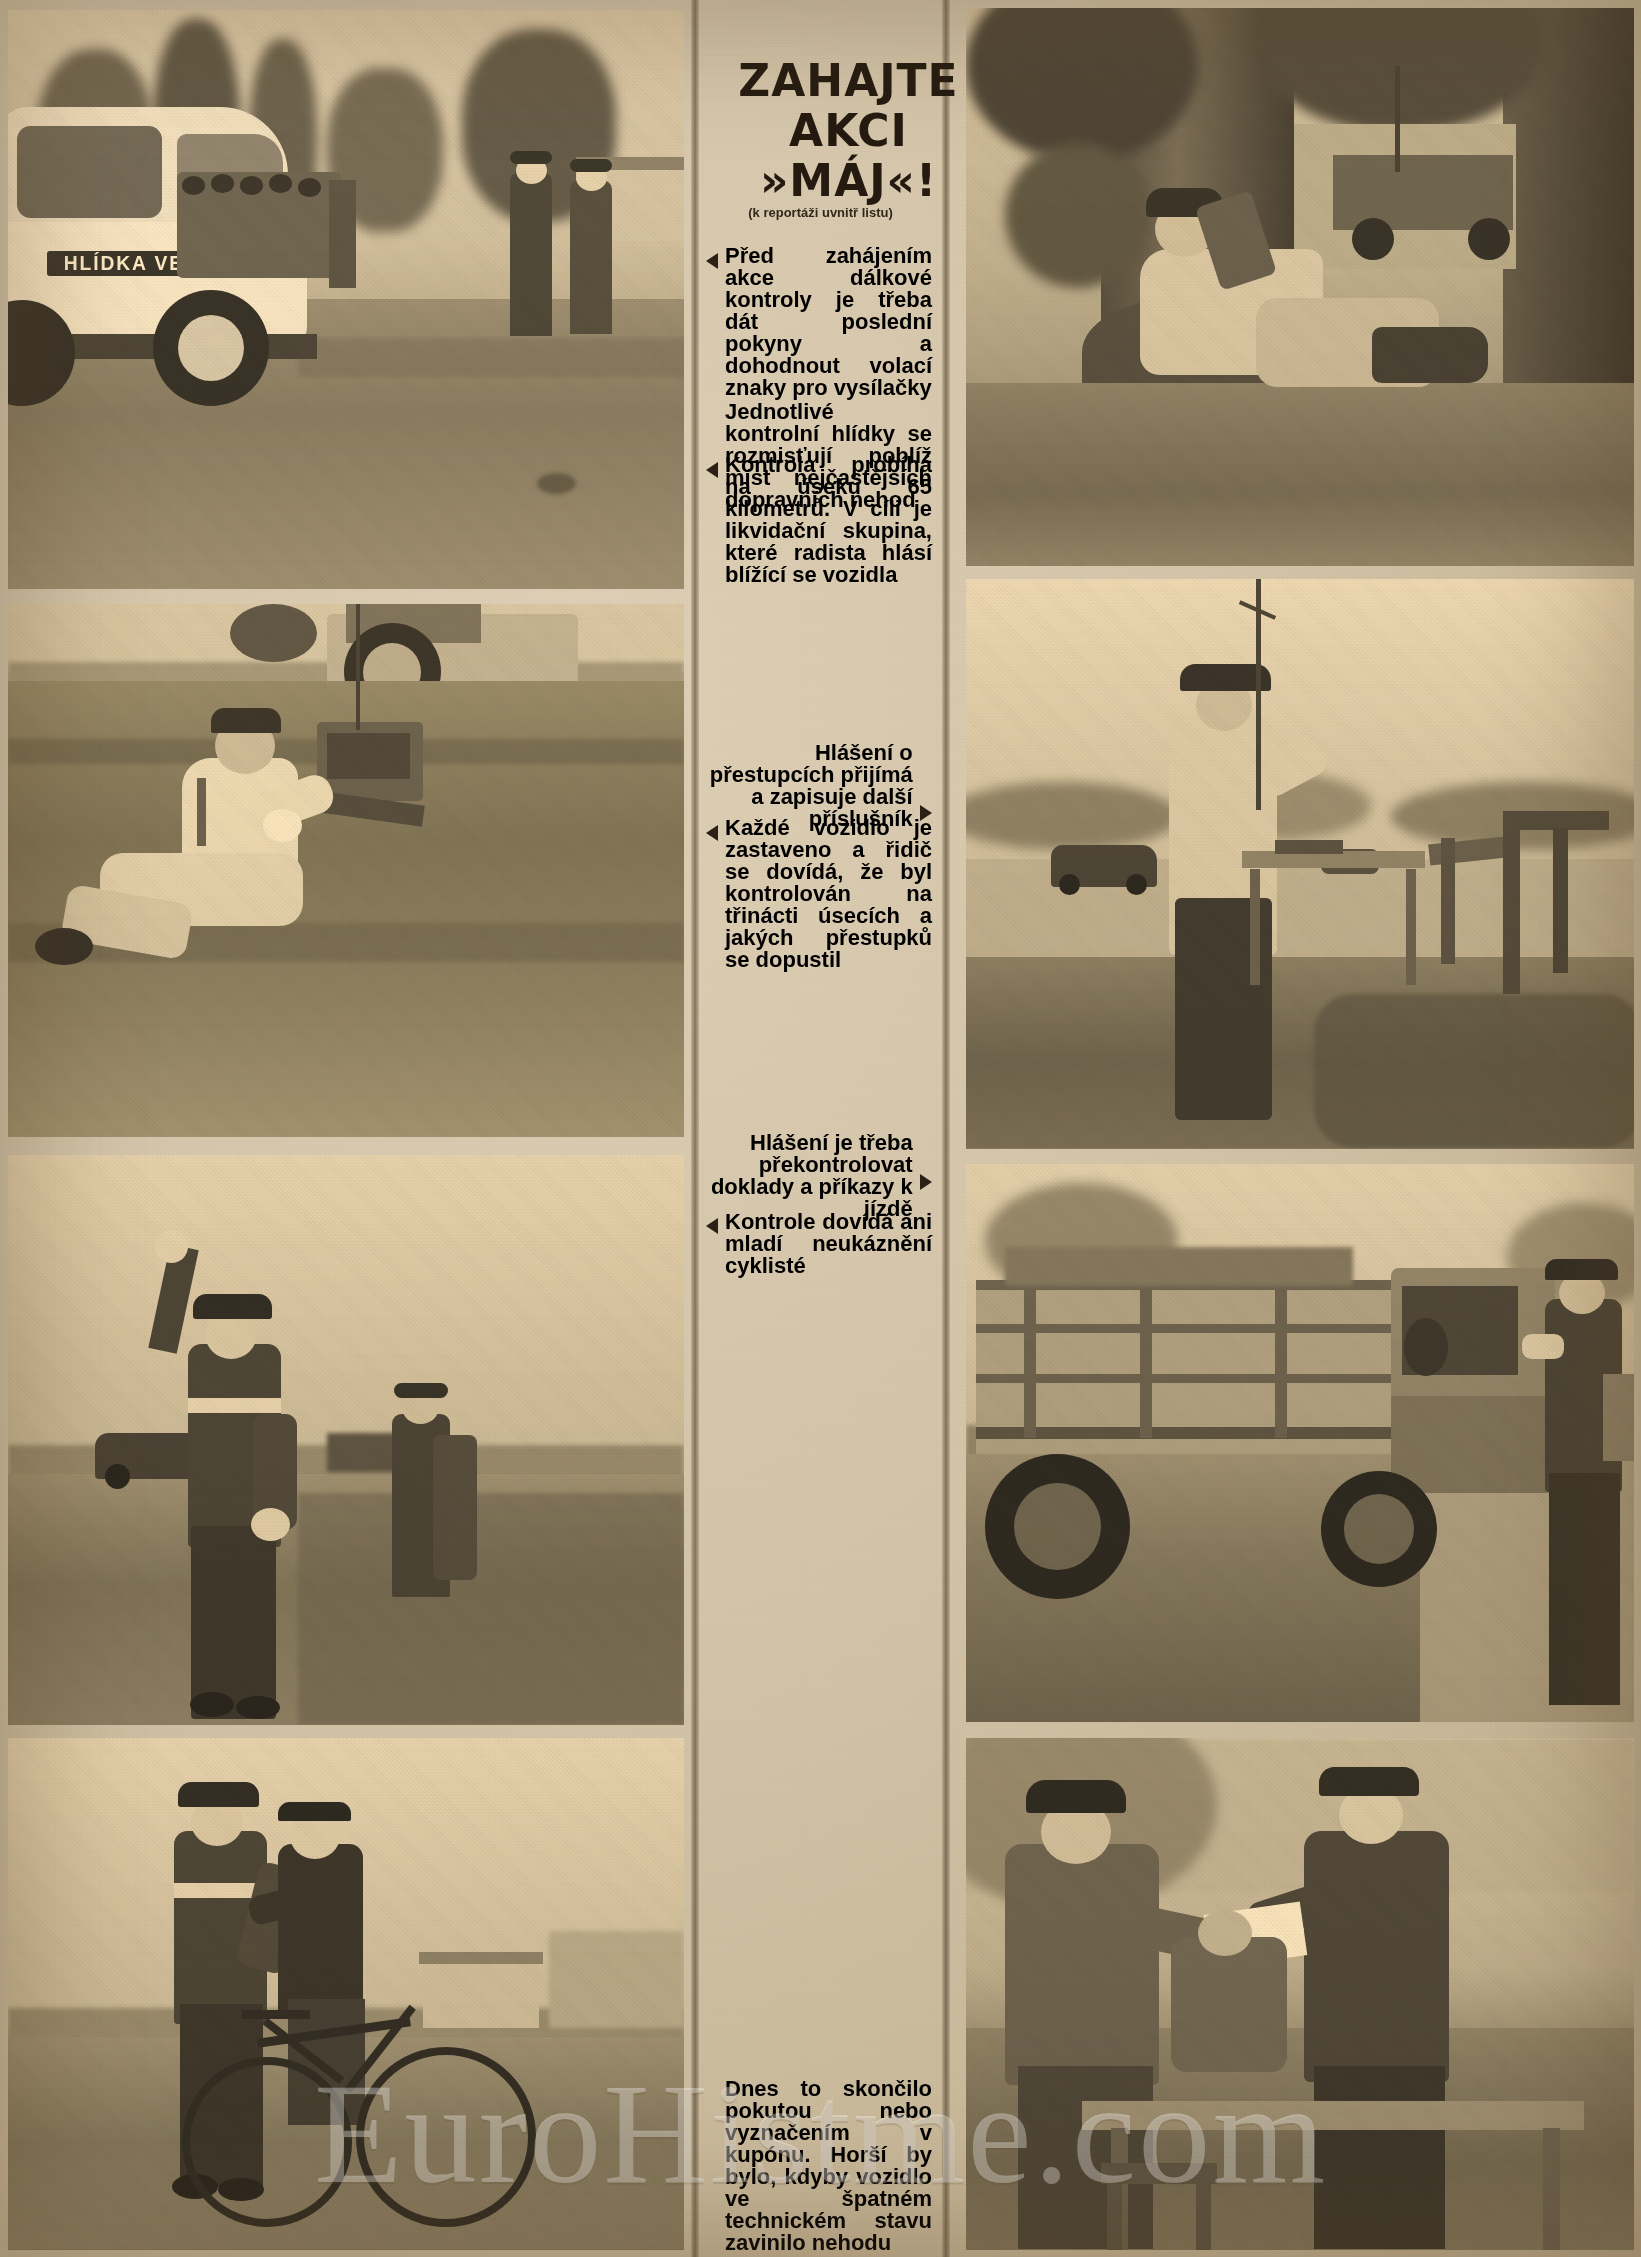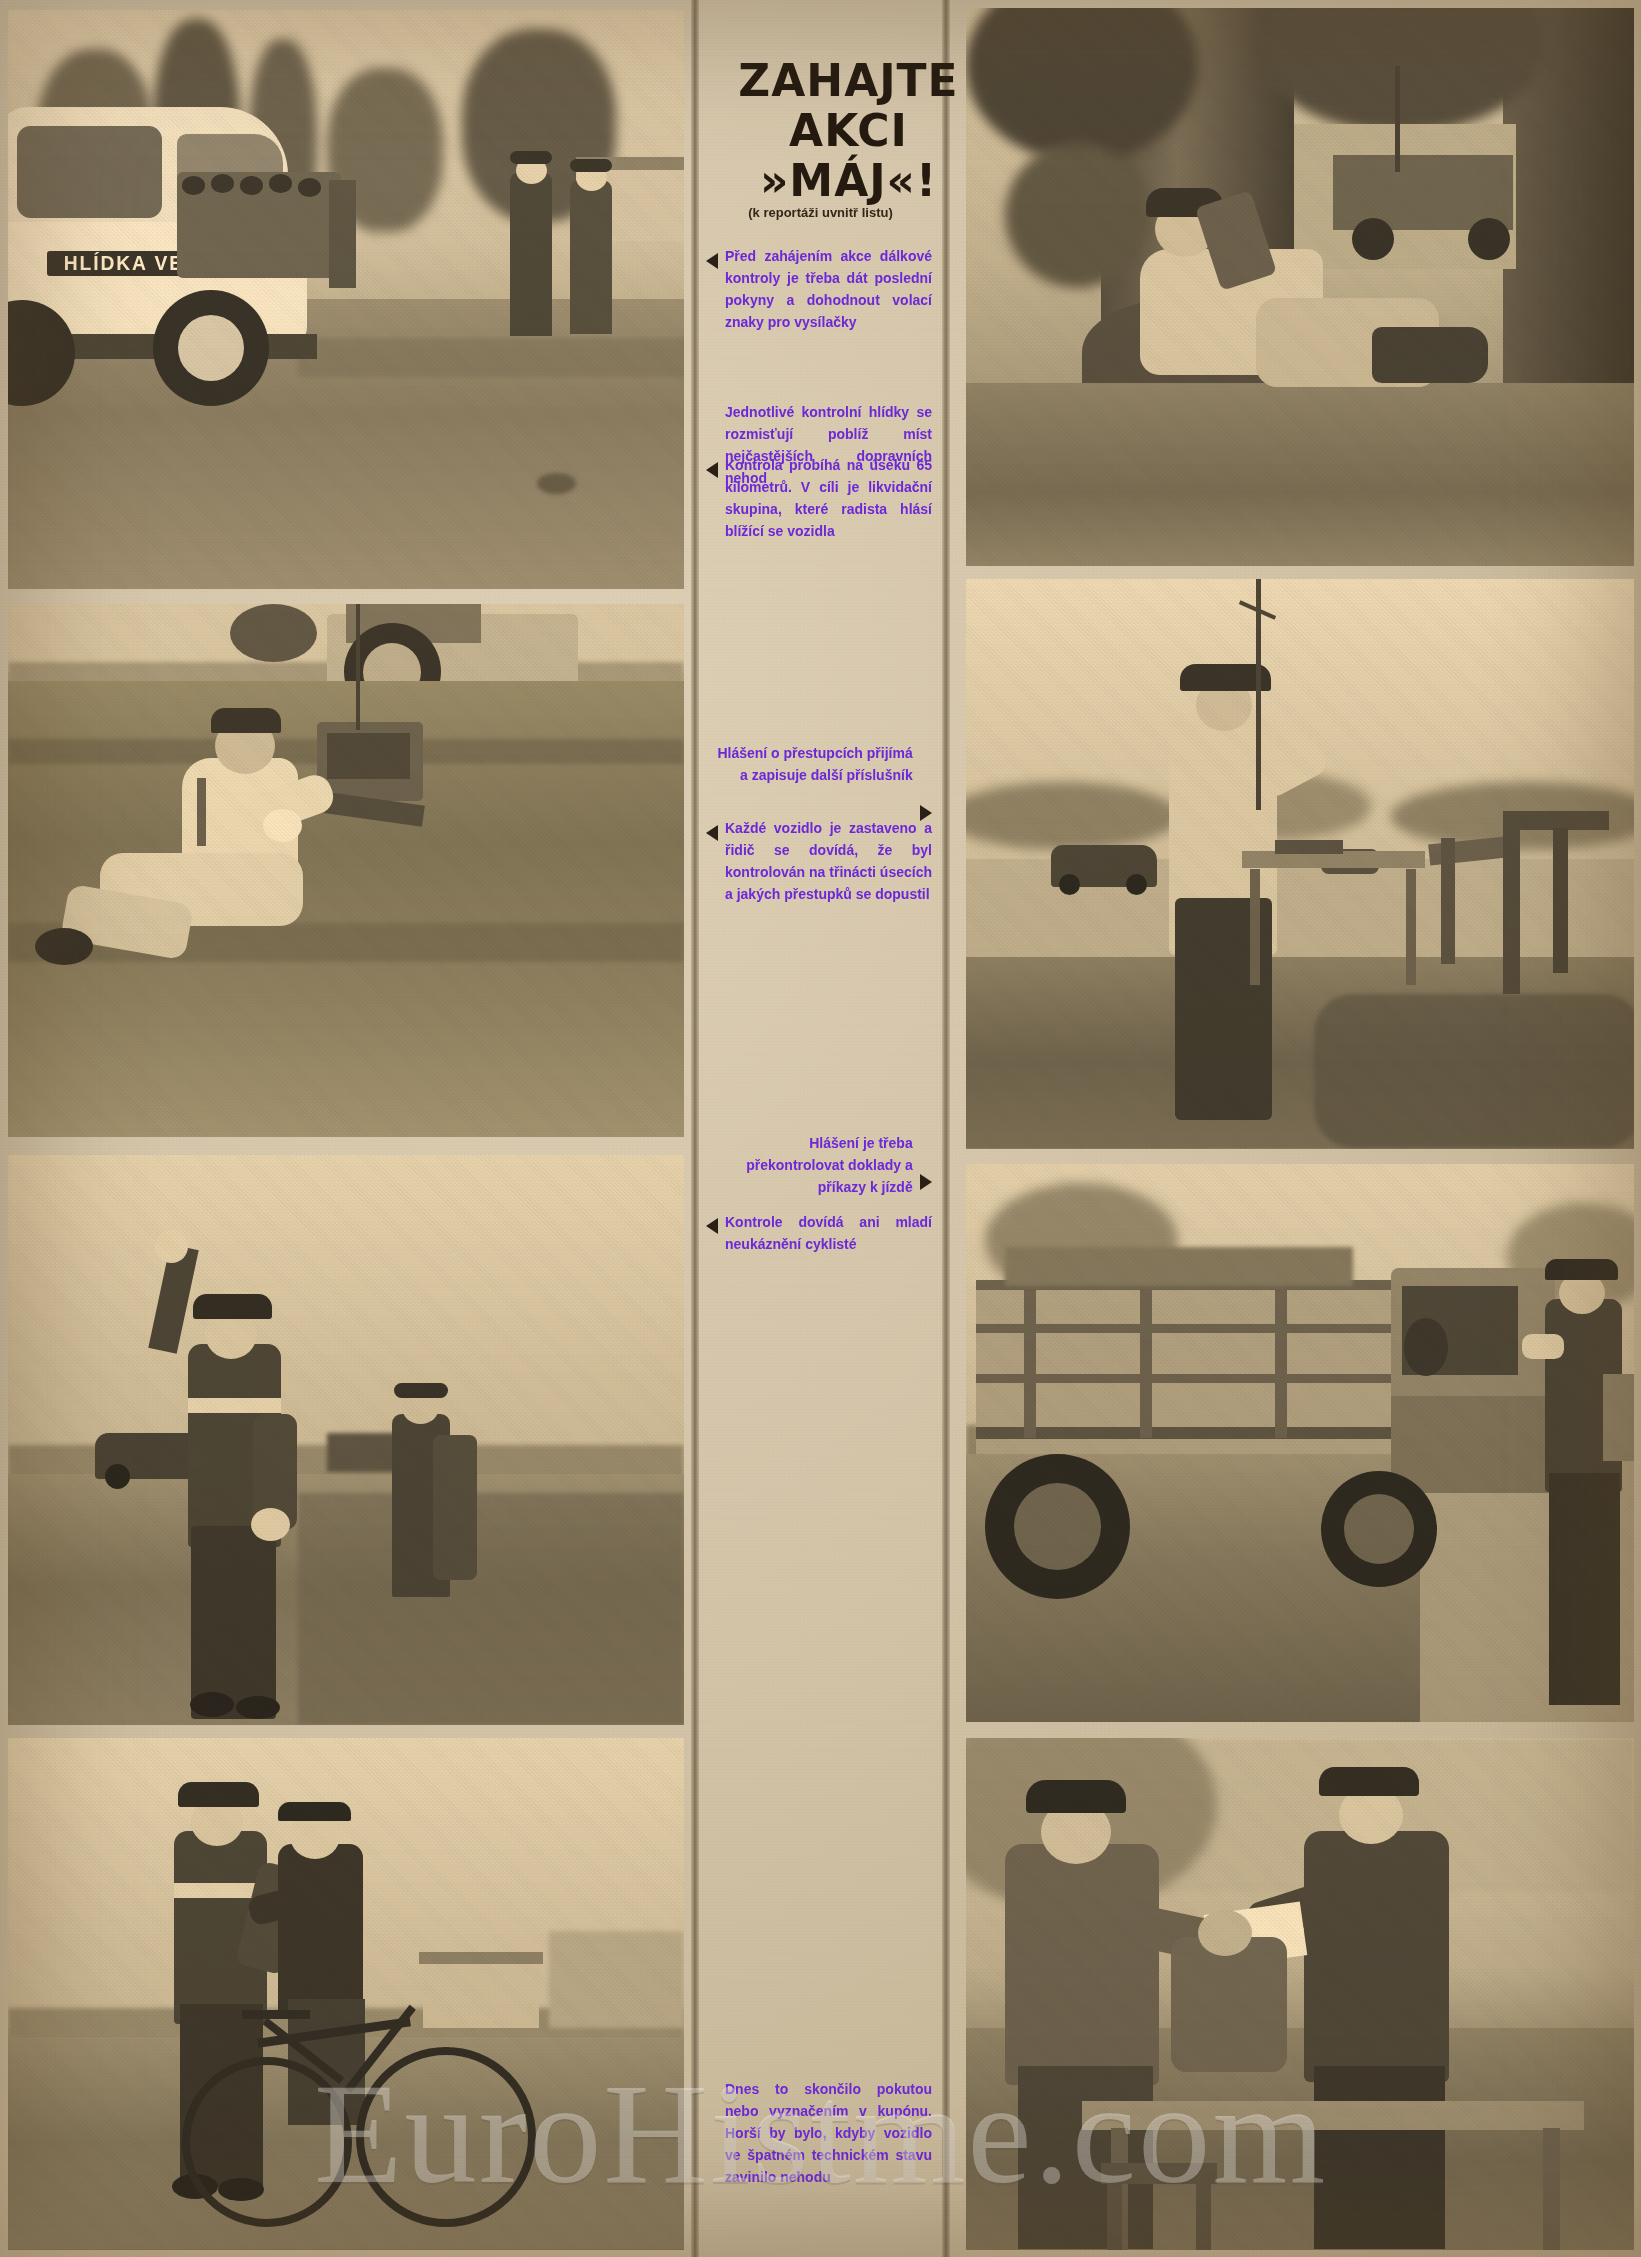--- a/index.html
+++ b/index.html
@@ -109,24 +109,24 @@
     width: 241px;
     text-align: center;
     font-size: 13px;
     font-weight: 700;
     color: #33271a;
   }
 
   .para {
     position: absolute;
     width: 207px;
-    font-size: 14px;
+    font-size: 22px;
     line-height: 22px;
     font-weight: 700;
-    color: #6d28d9;
+    color: #000000;
     text-align: justify;
     text-justify: inter-word;
   }
   .para.right-col { left: 25px; }
   .para.left-col  { left: 9.7px; }
 
   .arrow {
     position: absolute;
     width: 0; height: 0;
     border-top: 8.7px solid transparent;

